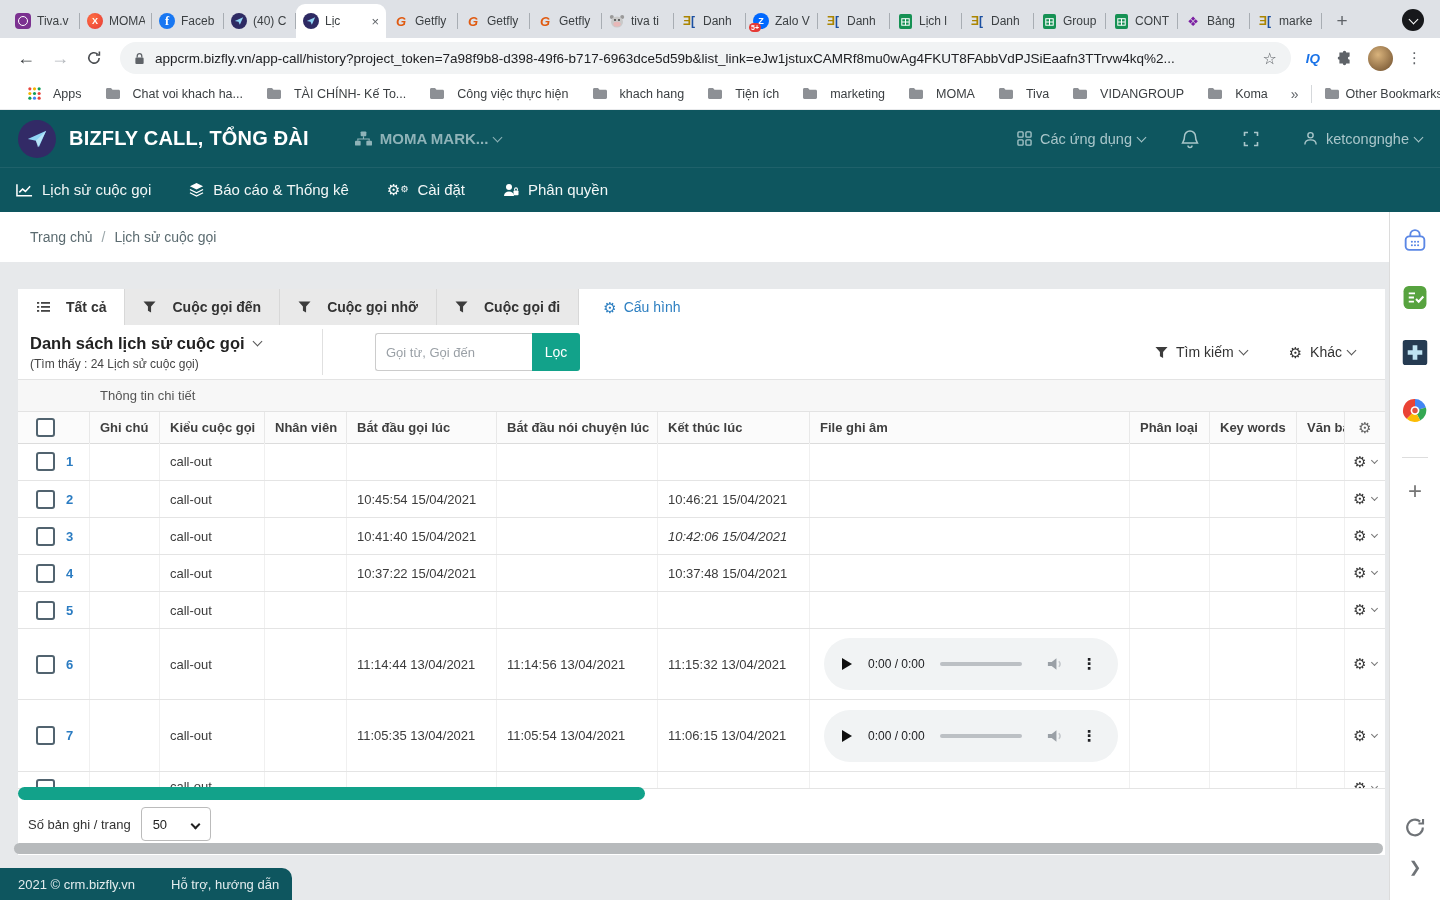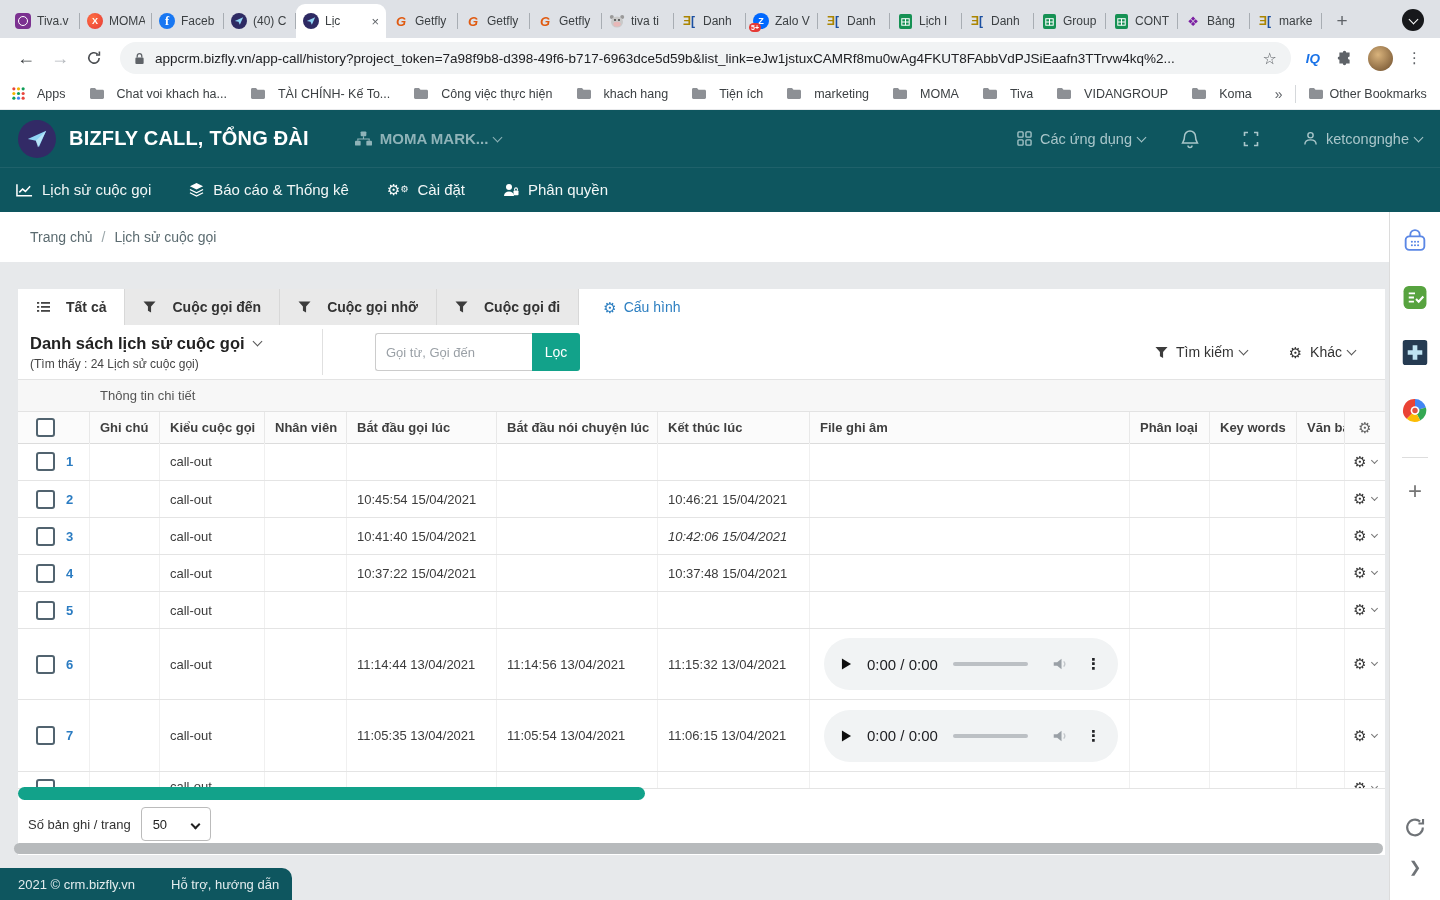--- a/index.html
+++ b/index.html
@@ -35,21 +35,21 @@
   .toolbar{position:absolute;top:38px;left:0;right:0;height:40px;background:#fff;display:flex;align-items:center;padding:0 12px;box-sizing:border-box;}
   .navbtn{width:28px;height:28px;display:flex;align-items:center;justify-content:center;margin-right:6px;font-size:18px;color:#3c4043;}
   .navbtn.fwd{color:#b4b8bd;}
   .urlpill{flex:1;height:32px;background:#f1f3f4;border-radius:16px;display:flex;align-items:center;padding:0 14px;min-width:0;margin:0 6px;box-sizing:border-box;}
   .urltext{font-size:13.5px;color:#202124;white-space:nowrap;overflow:hidden;flex:1;margin:0 10px;}
   .star{color:#5f6368;font-size:16px;}
   .ext-iq{color:#1a73e8;font-weight:800;font-size:13.5px;font-style:italic;margin:0 9px;}
   .extbtn{margin:0 7px;display:flex;align-items:center;}
   .avatar{width:25px;height:25px;border-radius:50%;background:radial-gradient(circle at 40% 35%,#d9b37c,#6b4b2a);margin:0 8px;}
   .kebab{color:#5f6368;font-size:15px;margin:0 6px;letter-spacing:0;}
-  .bmbar{position:absolute;top:78px;left:0;right:0;height:32px;background:#fff;border-bottom:1px solid #e8eaec;display:flex;align-items:center;padding:0 12px;box-sizing:border-box;font-size:12.5px;color:#3c4043;}
+  .bmbar{position:absolute;top:78px;left:0;right:0;height:32px;background:#fff;border-bottom:1px solid #e8eaec;display:flex;align-items:center;padding:0 28px;box-sizing:border-box;font-size:12.5px;color:#3c4043;}
   .bm{display:flex;align-items:center;margin-right:23px;white-space:nowrap;}
   .bm svg{margin-right:6px;flex:0 0 auto;}
   .bm-right{margin-left:auto;display:flex;align-items:center;}
   .bm-ovf{color:#5f6368;font-size:14px;margin-right:12px;}
   .bm-div{width:1px;height:18px;background:#d5d8db;margin-right:12px;}
   
   .apph{position:absolute;top:110px;left:0;right:0;height:57px;background:#0e565f;display:flex;align-items:center;padding:0 18px;box-sizing:border-box;z-index:4;}
   .logo{width:38px;height:38px;border-radius:50%;background:#322a66;display:flex;align-items:center;justify-content:center;margin-right:13px;flex:0 0 38px;}
   .apptitle{color:#fff;font-size:20px;font-weight:bold;letter-spacing:.2px;margin-right:46px;white-space:nowrap;}
   .orgsel{display:flex;align-items:center;color:#8fb3b8;font-size:15px;font-weight:600;}
@@ -95,21 +95,21 @@
   .th.gearcell,.td.gearcell{justify-content:center;padding-left:0;border-right:none;}
   .rows{position:absolute;top:154px;left:0;right:0;}
   .row{display:flex;border-bottom:1px solid #e4e4e4;font-size:13px;color:#3c3c3c;overflow:hidden;box-sizing:border-box;}
   .td{padding-left:10px;display:flex;align-items:center;border-right:1px solid #f0f0f0;box-sizing:border-box;white-space:nowrap;overflow:hidden;}
   .row.partial .td{align-items:flex-start;padding-top:7px;}
   .cb{width:15px;height:15px;border:2px solid #51636f;border-radius:3px;background:#fff;flex:0 0 15px;}
   .rownum{color:#2b7cc2;font-weight:bold;margin-left:11px;}
   .rowgear{font-size:15px;color:#3a3a3a;display:flex;align-items:center;}
   .rowgear .chev{width:4px;height:4px;border-color:#777;margin-left:5px;}
   .apill{width:294px;height:52px;background:#f1f3f4;border-radius:26px;display:flex;align-items:center;padding:0 17px;box-sizing:border-box;margin-left:4px;}
-  .ptime{font-size:15px;color:#202124;margin:0 15px;white-space:nowrap;}
+  .ptime{font-size:12px;color:#202124;margin:0 15px;white-space:nowrap;}
   .ptrack{width:82px;height:4px;background:#bcc0c4;border-radius:2px;margin-right:24px;}
   .adots{color:#202124;font-size:15px;margin-left:17px;font-weight:bold;}
   .tscroll{position:absolute;top:498px;left:0;width:627px;height:13px;border-radius:7px;background:#12a28a;z-index:3;}
   .pagerow{position:absolute;top:517px;left:10px;height:36px;display:flex;align-items:center;font-size:13px;color:#333;}
   .psel{width:70px;height:34px;border:1px solid #bbb;border-radius:4px;margin-left:10px;display:flex;align-items:center;justify-content:space-between;padding:0 11px;box-sizing:border-box;font-size:13px;color:#222;background:#fff;}
   .psel .chev{border-color:#222;border-width:2px;width:5px;height:5px;margin:0;}
   .gscroll{position:absolute;left:14px;top:843px;width:1369px;height:11px;border-radius:6px;background:#b7babc;z-index:2;}
   
   .sidebar{position:absolute;top:212px;right:0;width:50px;bottom:0;background:#fff;border-left:1px solid #dcdcdc;z-index:5;}
   .sic{position:absolute;left:50%;transform:translateX(-50%);display:flex;align-items:center;justify-content:center;}

